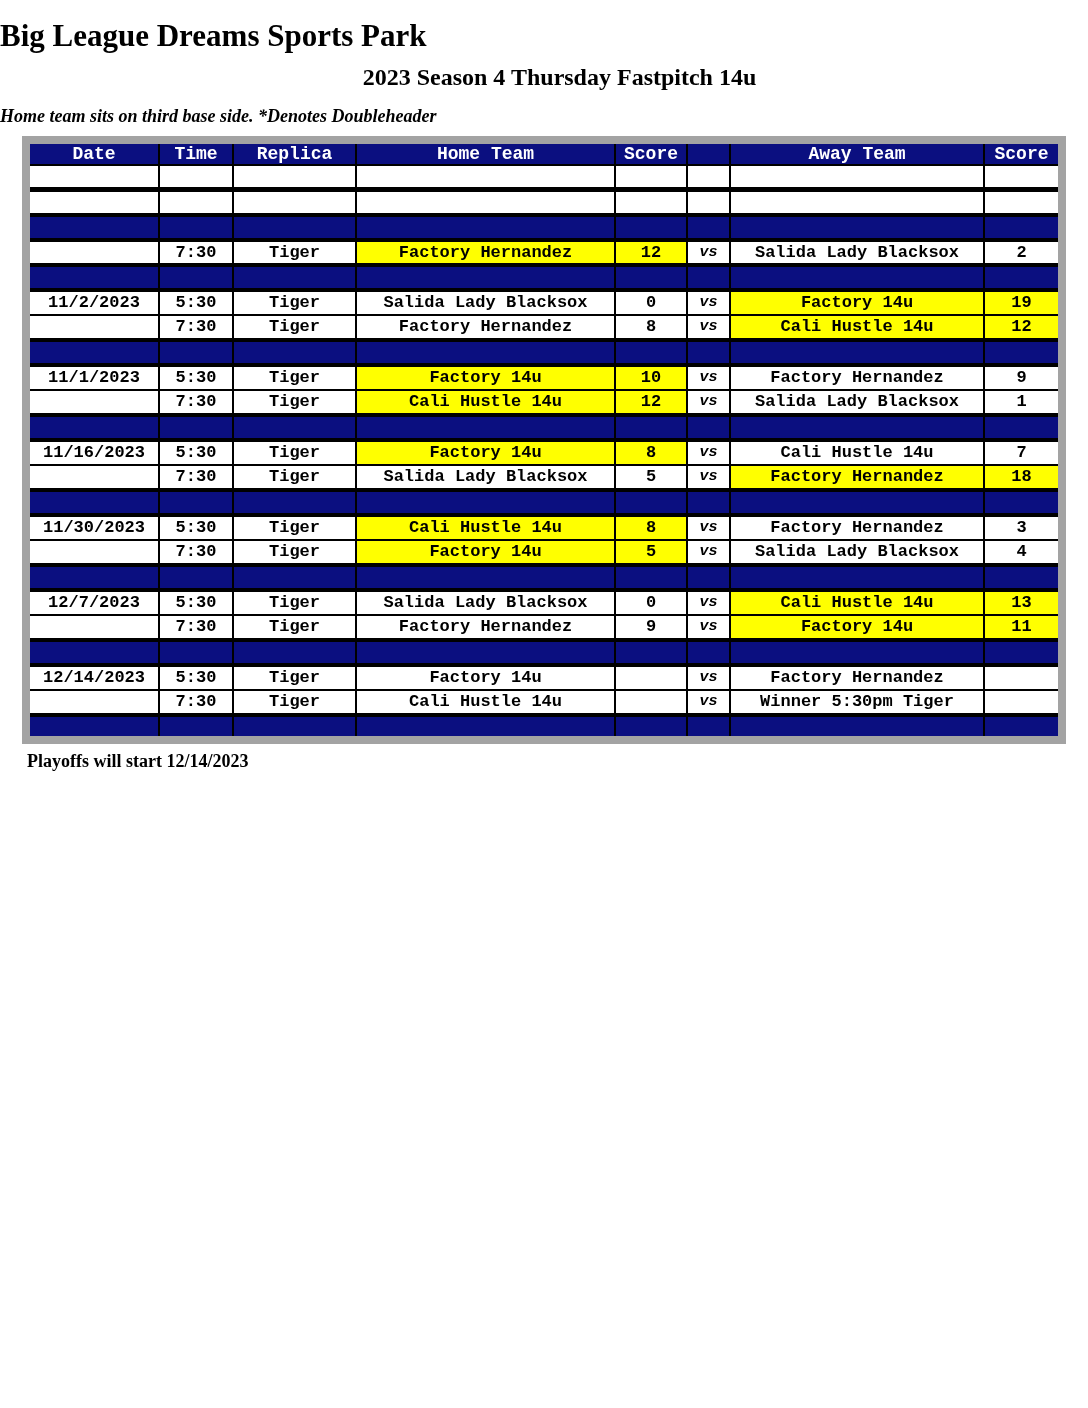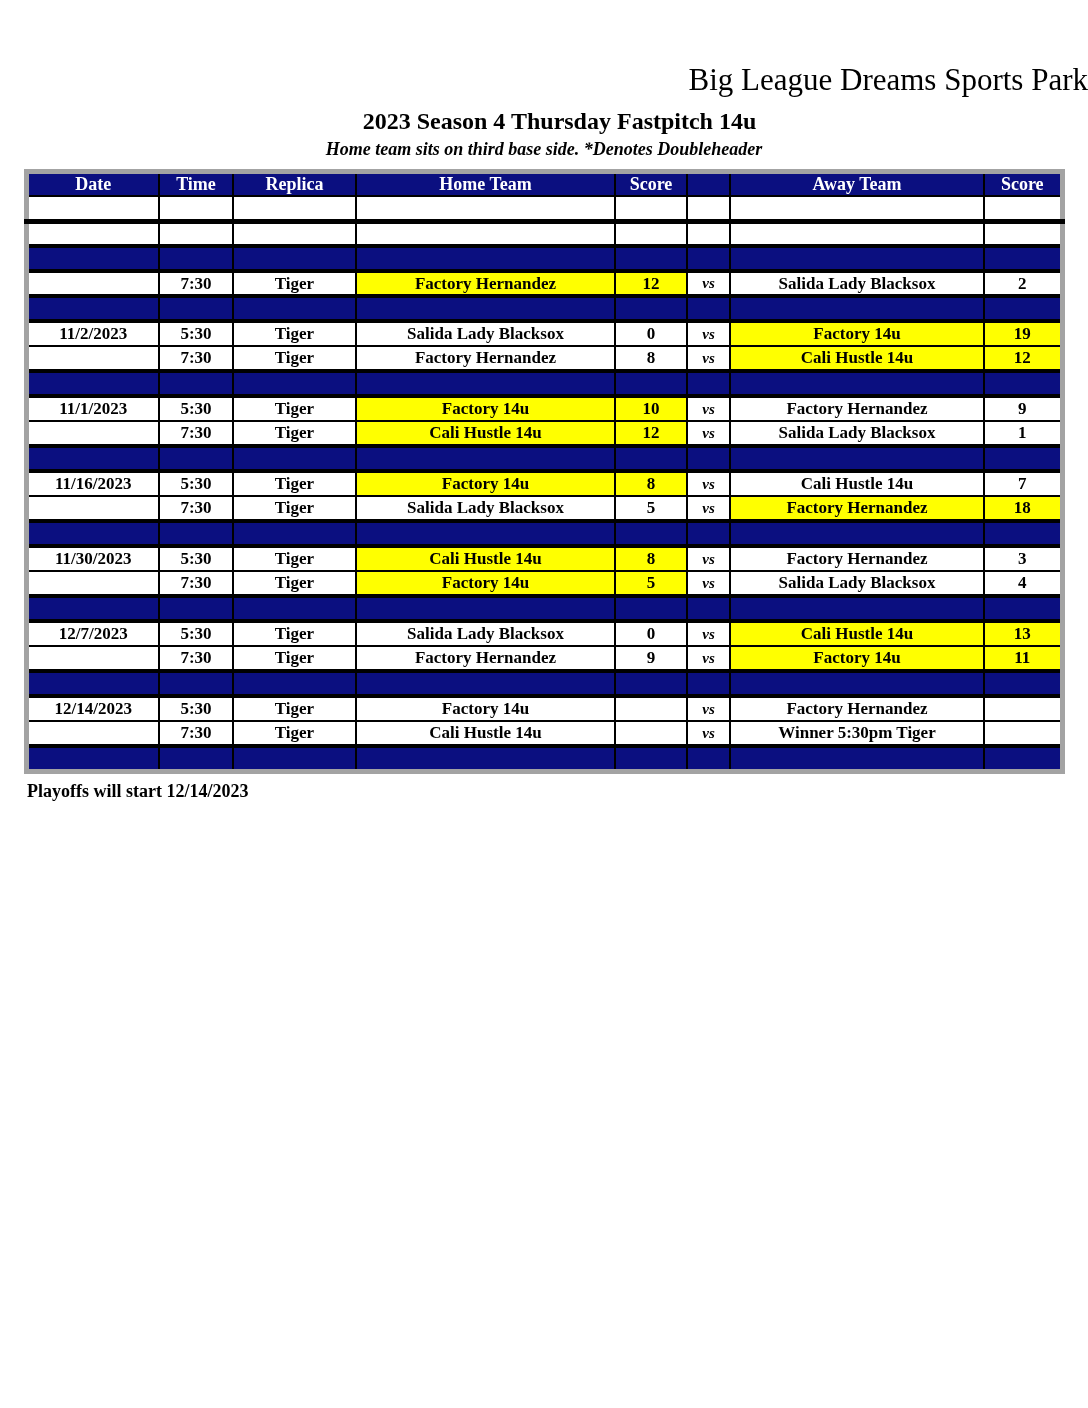--- a/index.html
+++ b/index.html
@@ -1,27 +1,28 @@
 <!DOCTYPE html>
 <html style="--navy: #0b0f80; --highlight: #ffff00;"><head>
 <meta charset="utf-8">
 <style>
   html, body { margin: 0; padding: 0; }
   body {
     width: 1088px; height: 1408px; background: #ffffff;
     font-family: "Liberation Serif", "DejaVu Serif", serif;
     color: #000;
   }
-  .title    { text-align: right; font-weight: normal; font-size: 31px; margin: 64px 0 0; line-height: 1.05; }
+  .title    { text-align: left; font-weight: bold; font-size: 31px; margin: 20px 0 0; line-height: 1.05; }
   .subtitle { text-align: center; font-weight: bold; font-size: 24px; margin: 11px 0 0; padding-left: 31px; }
-  .note     { text-align: center; font-weight: bold; font-style: italic; font-size: 18px; margin: 4px 0 0; }
+  .note     { text-align: left; font-weight: bold; font-style: italic; font-size: 18px; margin: 15px 0 0; }
   table {
     border-collapse: collapse; table-layout: fixed;
     width: 1036px; margin: 9px auto 0;
-    border: 5px solid #a3a3a3;
+    border: 8px solid #a3a3a3;
+    font-family: Liberation Mono, monospace;
   }
   th, td {
     border: 2px solid #000; height: 25px; padding: 0 2px;
     text-align: center; font-weight: bold; font-size: 17px;
     overflow: hidden; white-space: nowrap; box-sizing: border-box;
   }
   th { background: var(--navy); color: #fff; font-size: 18px; }
   tr.sep td { background: var(--navy); border-top-width: 4px; border-bottom-width: 4px; }
   tr.thick-top td { border-top-width: 5px; }
   td.hl { background: var(--highlight); }

